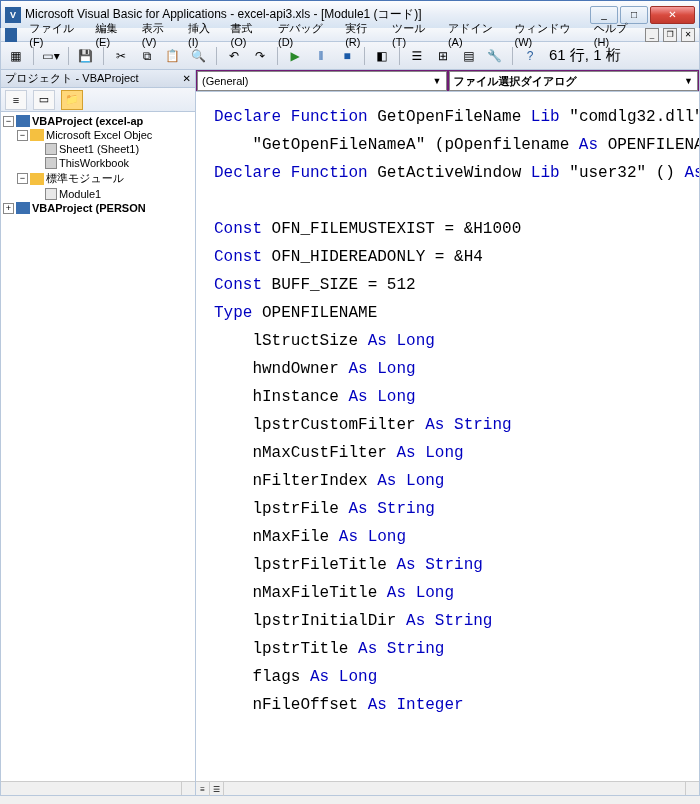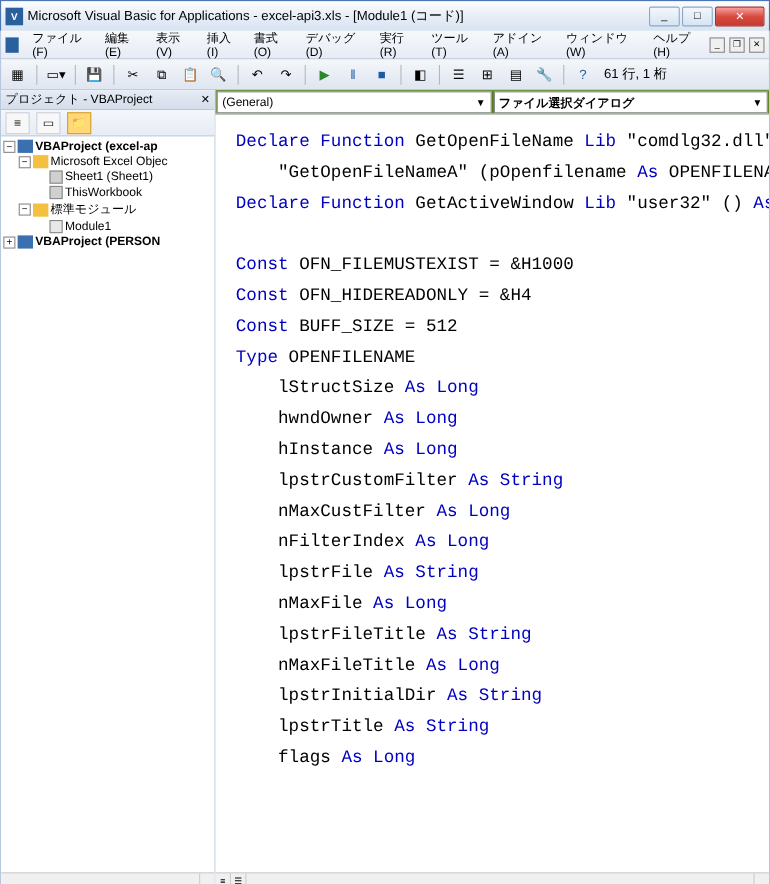--- a/index.html
+++ b/index.html
@@ -7,31 +7,31 @@
 
 
 .titlebar { height: 28px; background: linear-gradient(to bottom, #fdfdfe, #e8eef7, #d7e4f2); display: flex; align-items: center; padding: 0 4px; border: 1px solid #4a75b5; border-bottom: none; }
 .titlebar .icon { width: 16px; height: 16px; background: #2a5f9e; display: inline-flex; align-items: center; justify-content: center; color: #fff; font-size: 9px; font-weight: bold; margin-right: 4px; }
 .titlebar .title { flex: 1; color: #000; font-size: 12px; }
 .titlebar .winbtns { display: flex; gap: 2px; }
 .titlebar .winbtn { width: 28px; height: 18px; border: 1px solid #8aa8c8; background: linear-gradient(#f3f7fc,#d7e4f2); display: flex; align-items: center; justify-content: center; font-size: 10px; cursor: pointer; border-radius: 2px; }
 .titlebar .winbtn.close { background: linear-gradient(#f5a0a0,#d94b3f,#c23a2e); color: #fff; border-color: #a03028; width: 45px; }
 
 
-.menubar { height: 26px; background: linear-gradient(#f6f8fb,#e6ecf5); border: 1px solid #b8c8dc; border-top: none; display: flex; align-items: center; padding: 0 4px; gap: 2px; }
+.menubar { height: 14px; background: linear-gradient(#f6f8fb,#e6ecf5); border: 1px solid #b8c8dc; border-top: none; display: flex; align-items: center; padding: 0 4px; gap: 2px; }
 .menubar .micon { width: 14px; height: 14px; background: #2a5f9e; margin-right: 4px; }
 .menubar .mitem { padding: 2px 6px; cursor: pointer; }
 .menubar .docctrl { margin-left: auto; display: flex; gap: 4px; }
 .menubar .docctrl span { width: 14px; height: 14px; border: 1px solid #888; background: #f0f0f0; display: flex; align-items: center; justify-content: center; font-size: 8px; cursor: pointer; }
 
 
 .toolbar { height: 28px; background: linear-gradient(#f4f6fa,#dfe6f0); border: 1px solid #b8c8dc; border-top: none; display: flex; align-items: center; padding: 0 4px; gap: 4px; }
 .tbtn { width: 22px; height: 22px; border: 1px solid transparent; display: flex; align-items: center; justify-content: center; cursor: pointer; font-size: 12px; }
 .tsep { width: 1px; height: 18px; background: #b0b8c4; margin: 0 2px; }
-.tinfo { margin-left: 4px; font-size: 12px; }
+.tinfo { margin-left: 4px; font-size: 15px; }
 
 
 .main { display: flex; height: calc(804px - 28px - 22px - 28px); border: 1px solid #b8c8dc; border-top: none; }
 
 
 .projpane { width: 195px; background: #fff; border-right: 1px solid #b8c8dc; display: flex; flex-direction: column; }
 .projhead { height: 18px; background: linear-gradient(#e6ecf5,#d4ddea); border-bottom: 1px solid #b8c8dc; display: flex; align-items: center; padding: 0 4px; font-size: 11px; }
 .projhead .x { margin-left: auto; cursor: pointer; font-size: 10px; }
 .projtb { height: 24px; background: linear-gradient(#f4f6fa,#e6ecf5); border-bottom: 1px solid #b8c8dc; display: flex; align-items: center; padding: 0 4px; gap: 6px; }
 .projtb .pb { width: 22px; height: 20px; border: 1px solid #c8d0dc; background: #f8f8f8; display: flex; align-items: center; justify-content: center; cursor: pointer; }
@@ -45,21 +45,21 @@
 .tic.sht { background: #d0d0d0; border: 1px solid #888; width: 12px; height: 12px; }
 .tic.mod { background: #e8e8e8; border: 1px solid #888; width: 12px; height: 12px; }
 .ind1 { padding-left: 14px; }
 .ind3 { padding-left: 42px; text-align: center; }
 .projbot { height: 14px; background: #f0f0f0; border-top: 1px solid #ccc; display: flex; }
 .projbot .sb { flex: 1; }
 .projbot .sbright { width: 14px; border-left: 1px solid #ccc; }
 
 
 .codepane { flex: 1; display: flex; flex-direction: column; background: #fff; min-width: 0; }
-.codetop { height: 22px; display: flex; border-bottom: 1px solid #b8c8dc; background: #4d7c0f; }
+.codetop { height: 22px; display: flex; border-bottom: 1px solid #b8c8dc; background: #701a75; }
 .cbox { flex: 1; height: 20px; border: 1px solid #888; background: #fff; margin: 1px; display: flex; align-items: center; padding: 0 4px; font-size: 11px; }
 .cbox .arr { margin-left: auto; font-size: 9px; cursor: pointer; }
 .codearea { flex: 1; overflow: auto; padding: 4px 2px 4px 18px; font-family: "MS Gothic", "Courier New", monospace; font-size: 16px; line-height: 14px; white-space: pre; position: relative; }
 .codeline { min-height: 14px; }
 .kw { color: #0000c0; }
 .codebot { height: 14px; border-top: 1px solid #ccc; display: flex; background: #f0f0f0; }
 .codebot .vb { width: 14px; height: 14px; border-right: 1px solid #ccc; display: flex; align-items: center; justify-content: center; font-size: 8px; cursor: pointer; }
 .codebot .hsb { flex: 1; }
 .codebot .sbh { width: 14px; border-left: 1px solid #ccc; }
 </style>
@@ -203,20 +203,21 @@
 <div class="codeline"><span>    lpstrCustomFilter </span><span class="kw">As String</span></div>
 <div class="codeline"><span>    nMaxCustFilter </span><span class="kw">As Long</span></div>
 <div class="codeline"><span>    nFilterIndex </span><span class="kw">As Long</span></div>
 <div class="codeline"><span>    lpstrFile </span><span class="kw">As String</span></div>
 <div class="codeline"><span>    nMaxFile </span><span class="kw">As Long</span></div>
 <div class="codeline"><span>    lpstrFileTitle </span><span class="kw">As String</span></div>
 <div class="codeline"><span>    nMaxFileTitle </span><span class="kw">As Long</span></div>
 <div class="codeline"><span>    lpstrInitialDir </span><span class="kw">As String</span></div>
 <div class="codeline"><span>    lpstrTitle </span><span class="kw">As String</span></div>
 <div class="codeline"><span>    flags </span><span class="kw">As Long</span></div>
+<div class="codeline"><span>    nFileOffset </span><span class="kw">As Integer</span></div>
 
 
 
 
 
 
 
 
 
 

